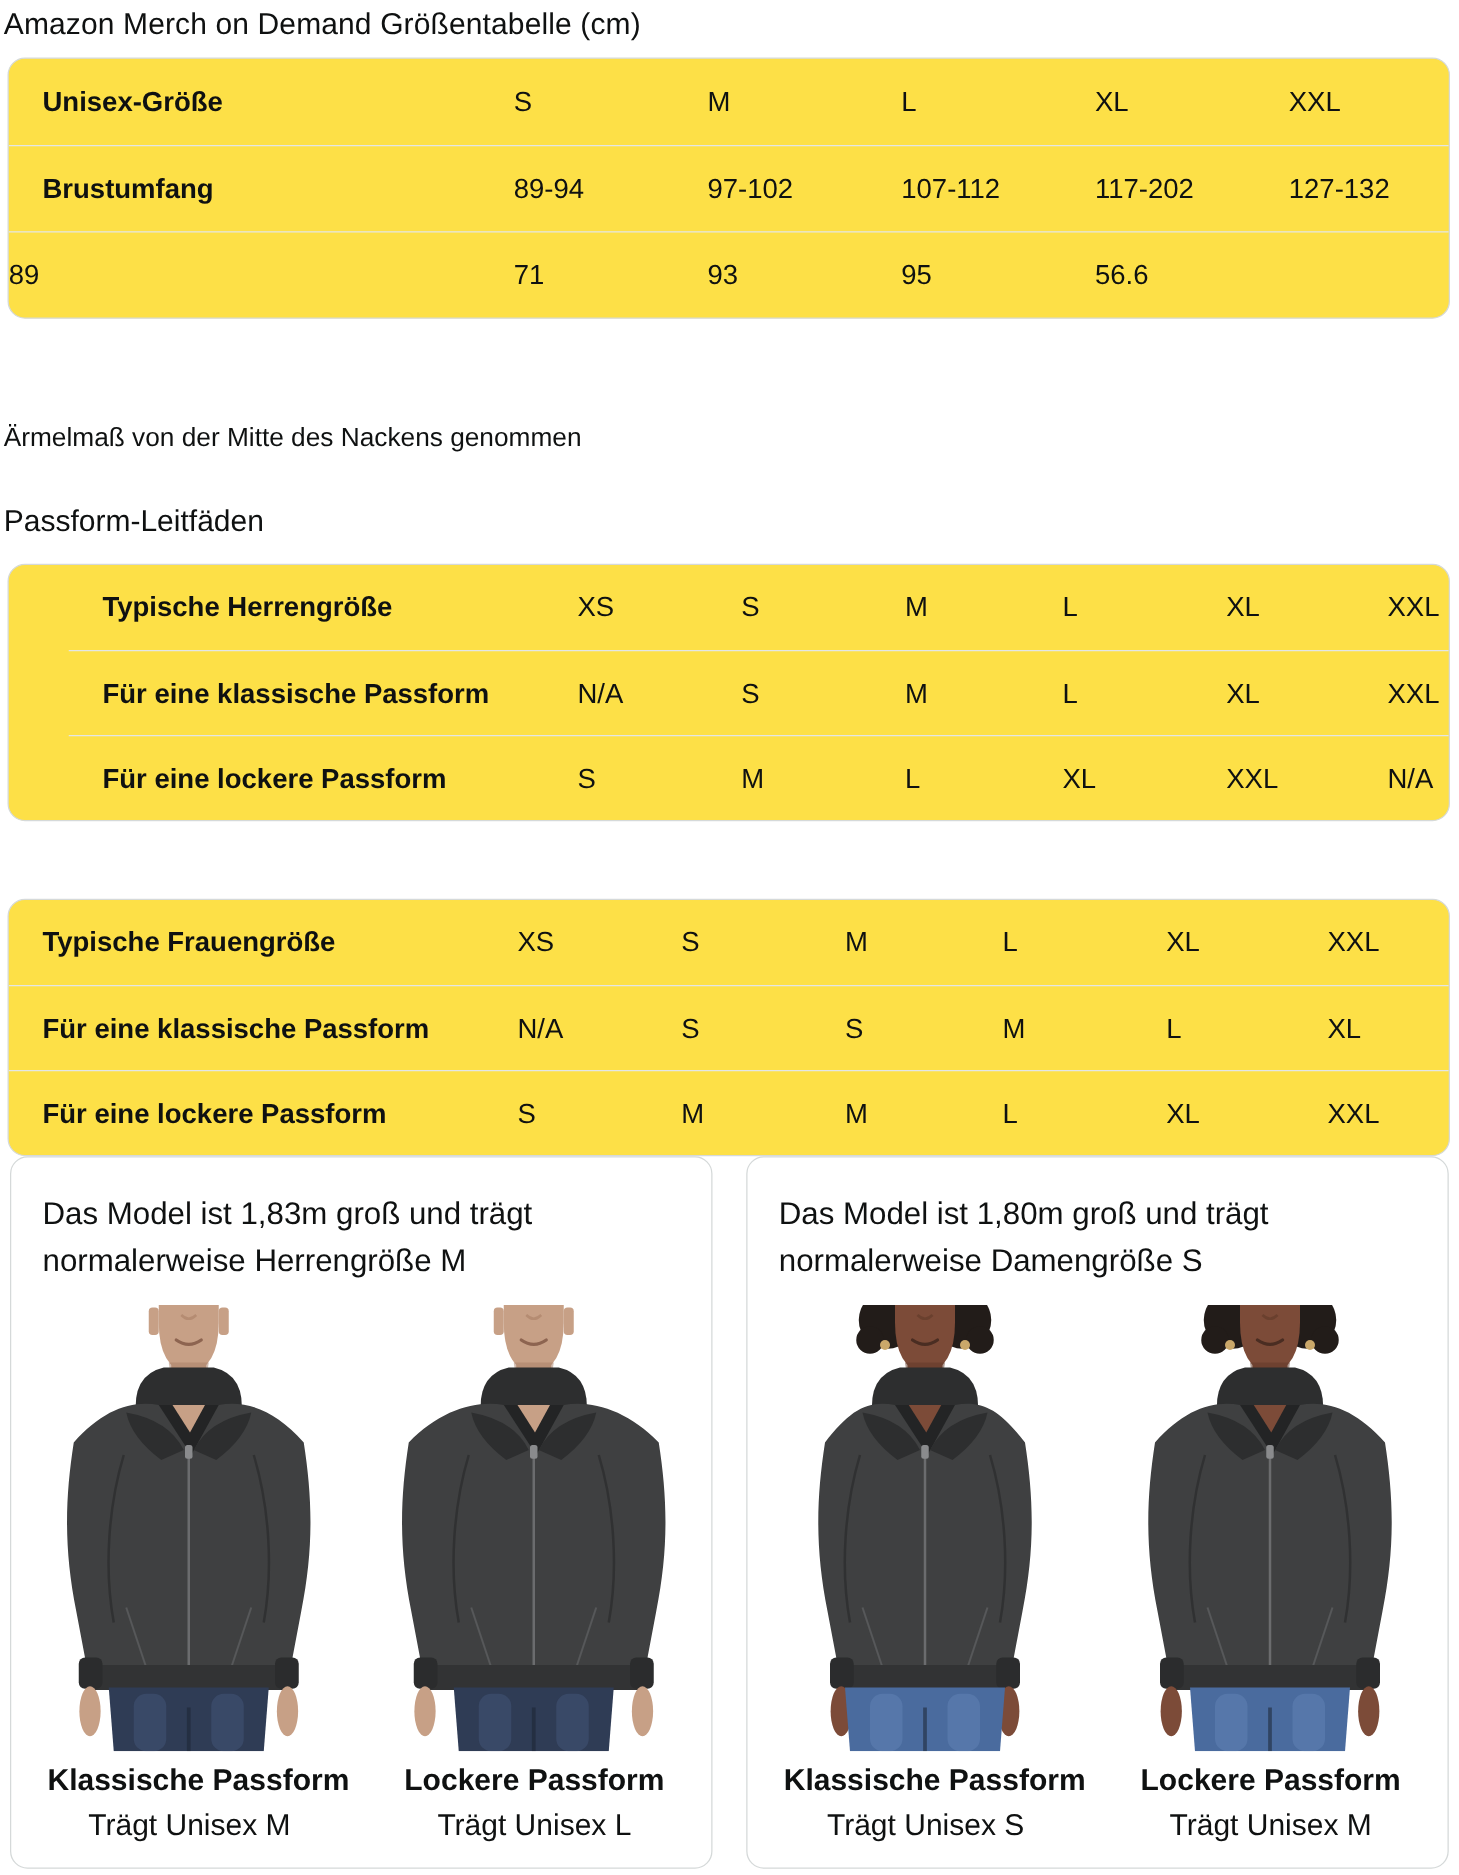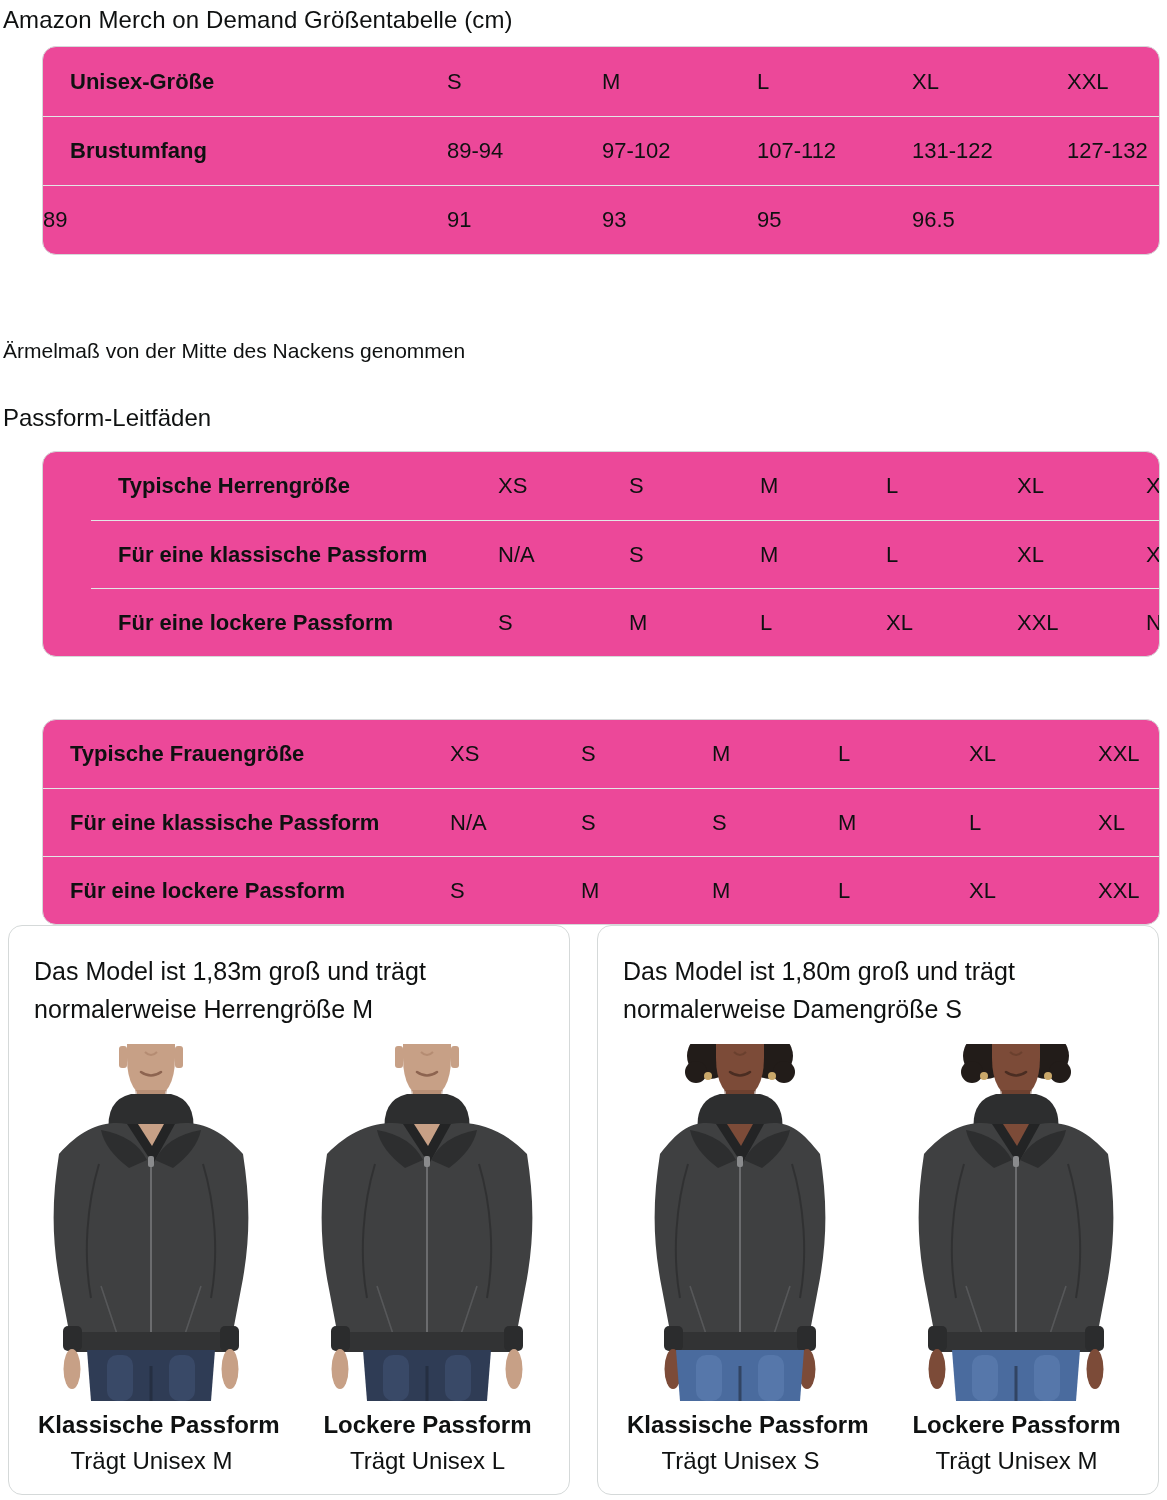--- a/index.html
+++ b/index.html
@@ -13,21 +13,21 @@
   .page { position: relative; width: 1167px; height: 1500px; overflow: hidden; background:#fff; }
 
   .title {
     position: absolute; left: 3px; top: 6px;
     font-size: 24px; font-weight: 400; letter-spacing: 0.1px;
   }
 
   .tbl {
     position: absolute; left: 6px; right: 7px;
     border: 1.5px solid #D5D9D9; border-radius: 14px;
-    background: #ec4899; overflow: hidden; margin-left: 36px;
+    background: #fde047; overflow: hidden;
   }
   .tbl1 { top: 46px; }
   .tbl2 { top: 451px; padding-left: 48px; }
   .tbl3 { top: 719px; }
 
   .row { display: grid; align-items: center; }
   .tbl1 .row { grid-template-columns: 404px 155px 155px 155px 155px 1fr; height: 69px; }
   .tbl2 .row, .tbl3 .row { grid-template-columns: 407px 131px 131px 126px 131px 129px 1fr; height: 68px; }
   .row + .row { border-top: 1.5px solid #E3E6E6; }
   .lbl { font-weight: 700; font-size: 22px; padding-left: 27px; white-space: nowrap; }
@@ -81,29 +81,29 @@
       <div class="val">M</div>
       <div class="val">L</div>
       <div class="val">XL</div>
       <div class="val">XXL</div>
     </div>
     <div class="row">
       <div class="lbl">Brustumfang</div>
       <div class="val">89-94</div>
       <div class="val">97-102</div>
       <div class="val">107-112</div>
-      <div class="val">131-122</div>
+      <div class="val">117-202</div>
       <div class="val">127-132</div>
     </div>
     <div class="row">
       <div class="val">89</div>
-      <div class="val">91</div>
+      <div class="val">71</div>
       <div class="val">93</div>
       <div class="val">95</div>
-      <div class="val">96.5</div>
+      <div class="val">56.6</div>
     </div>
   </div>
 
   <div class="note">Ärmelmaß von der Mitte des Nackens genommen</div>
 
   <div class="section-heading">Passform-Leitfäden</div>
 
   <div class="tbl tbl2">
     <div class="row">
       <div class="lbl">Typische Herrengröße</div>

